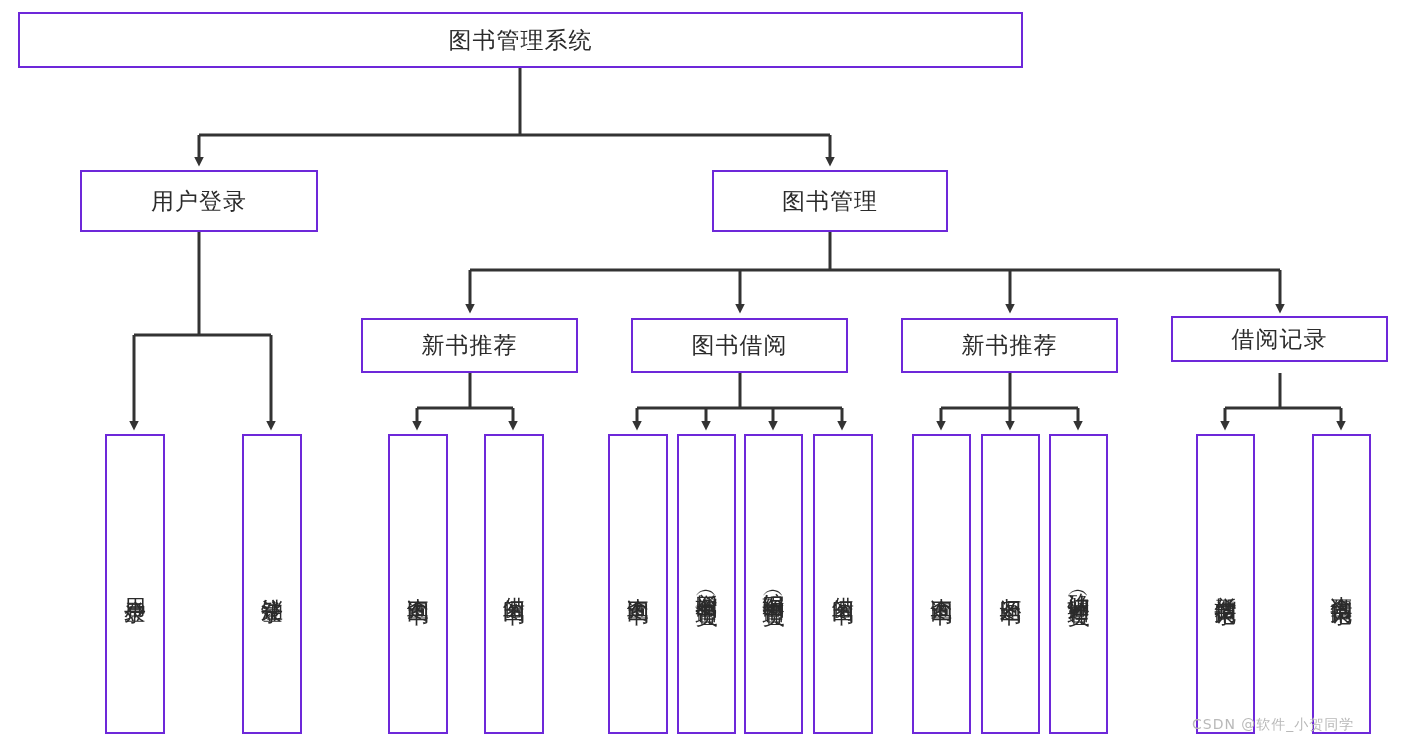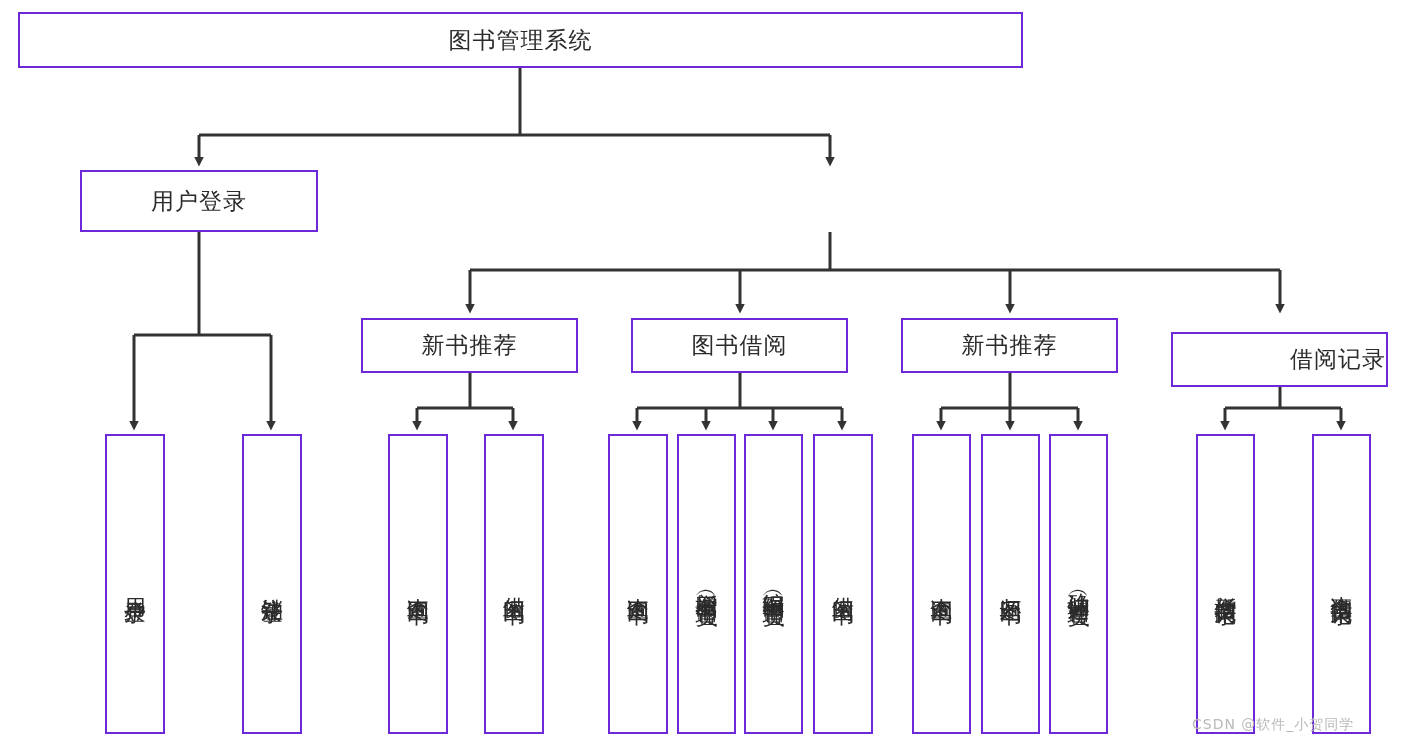--- a/index.html
+++ b/index.html
@@ -120,34 +120,37 @@
   </svg>
 
   <div class="node horiz" style="left:18px; top:12px; width:1005px; height:56px;">
     <span>图书管理系统</span>
   </div>
 
   <div class="node horiz" style="left:80px; top:170px; width:238px; height:62px;">
     <span>用户登录</span>
   </div>
 
+  <div class="node horiz" style="left:712px; top:170px; width:236px; height:62px;">
+    <span>图书管理</span>
+  </div>
 
   <div class="node horiz" style="left:361px; top:318px; width:217px; height:55px;">
     <span>新书推荐</span>
   </div>
 
   <div class="node horiz" style="left:631px; top:318px; width:217px; height:55px;">
     <span>图书借阅</span>
   </div>
 
   <div class="node horiz" style="left:901px; top:318px; width:217px; height:55px;">
     <span>新书推荐</span>
   </div>
 
-  <div class="node horiz" style="left:1171px; top:332px; width:217px; height:55px;justify-content:flex-end;">
+  <div class="node horiz" style="left:1171px; top:316px; width:217px; height:46px;">
     <span>借阅记录</span>
   </div>
 
   <div class="node vert" style="left:105px; top:434px; width:60px; height:300px;">
     <span class="vtext">用户登录</span>
   </div>
   <div class="node vert" style="left:242px; top:434px; width:60px; height:300px;">
     <span class="vtext">注销登录</span>
   </div>
 

